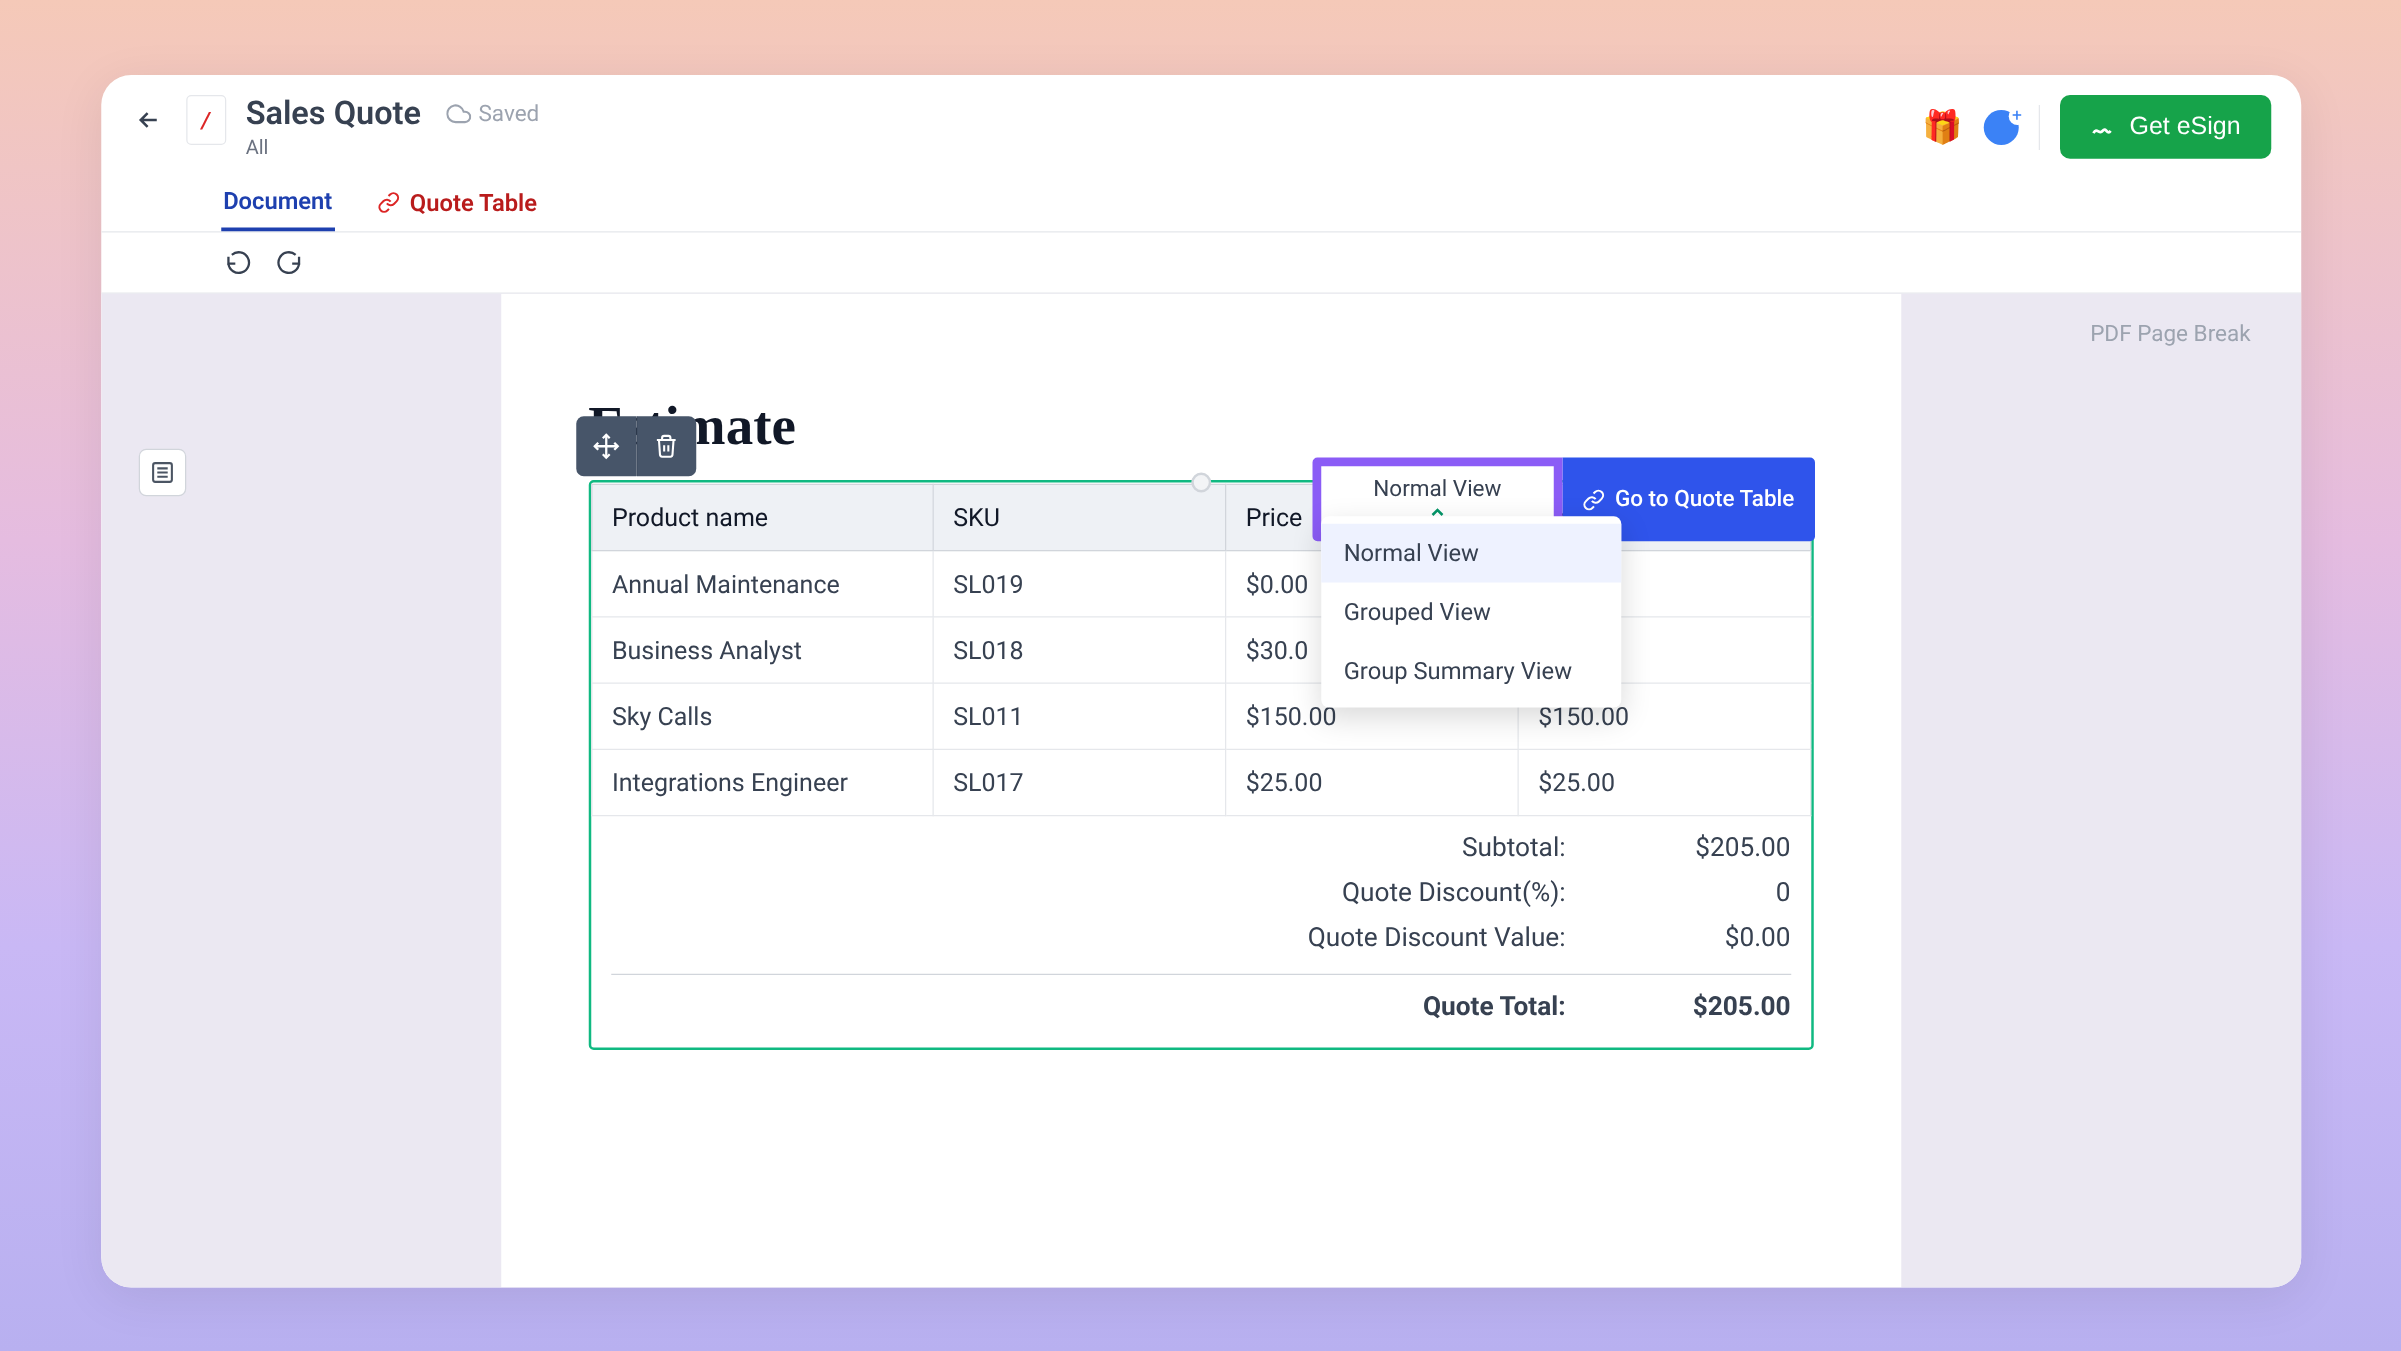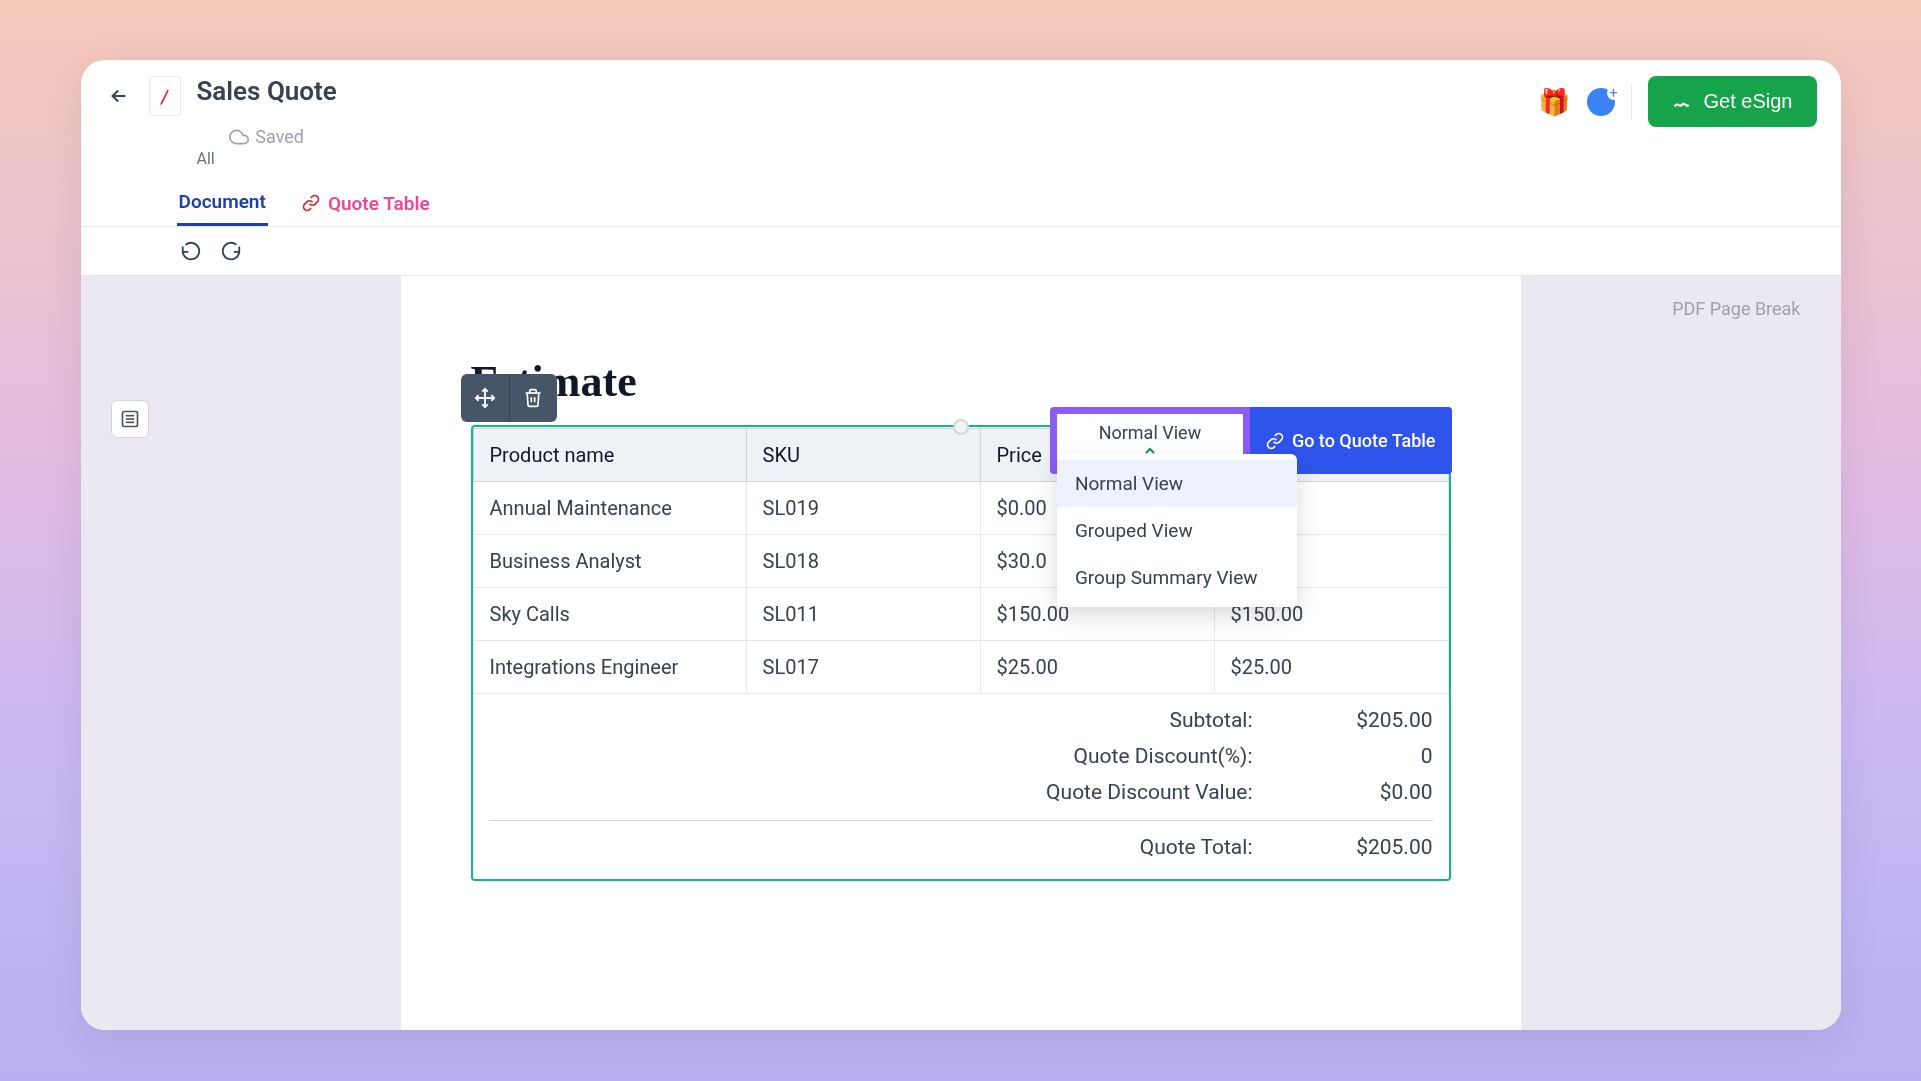--- a/index.html
+++ b/index.html
@@ -45,21 +45,21 @@
   width: 32px; height: 40px;
   border: 1px solid #e5e7eb;
   border-radius: 4px;
   display: flex; align-items: center; justify-content: center;
   color: #dc2626;
   font-size: 18px;
   font-weight: 600;
   font-style: italic;
 }
 .title-block { display: flex; flex-direction: column; gap: 2px; }
-.title-row { display: flex; align-items: center; gap: 20px; flex-direction: column; }
+.title-row { display: flex; gap: 20px; }
 .title { font-size: 26px; font-weight: 600; color: #374151; }
 .saved-badge { display: flex; align-items: center; gap: 6px; color: #9ca3af; font-size: 18px; }
 .subtitle { font-size: 16px; color: #6b7280; }
 .header-right { display: flex; align-items: center; gap: 16px; }
 .gift-icon { font-size: 26px; cursor: pointer; }
 .user-icon {
   width: 28px; height: 28px;
   border-radius: 50%;
   background: #3b82f6;
   position: relative;
@@ -91,21 +91,21 @@
 .tabs {
   display: flex;
   gap: 32px;
   padding: 12px 24px 0 96px;
   border-bottom: 1px solid #e5e7eb;
 }
 .tab {
   padding: 10px 2px;
   font-size: 19px;
   font-weight: 600;
-  color: #ec4899;
+  color: #b91c1c;
   cursor: pointer;
   display: flex; align-items: center; gap: 8px;
 }
 .tab.active {
   color: #1e40af;
   border-bottom: 3px solid #1e40af;
 }
 .tab .link-icon { color: #dc2626; }
 .toolbar-row {
   padding: 10px 24px 10px 96px;
@@ -275,21 +275,21 @@
 .total-row {
   display: flex;
   justify-content: flex-end;
   gap: 60px;
   font-size: 21px;
   color: #374151;
 }
 .total-row .label { width: 280px; text-align: right; }
 .total-row .value { width: 120px; text-align: right; }
 .total-row.grand {
-  font-weight: 400;
+  font-weight: 700;
   border-top: 1px solid #d1d5db;
   padding-top: 14px;
   margin-top: 4px;
 }
 svg { display: block; }
 </style>
 </head>
 <body>
 
 <div class="app-window">

